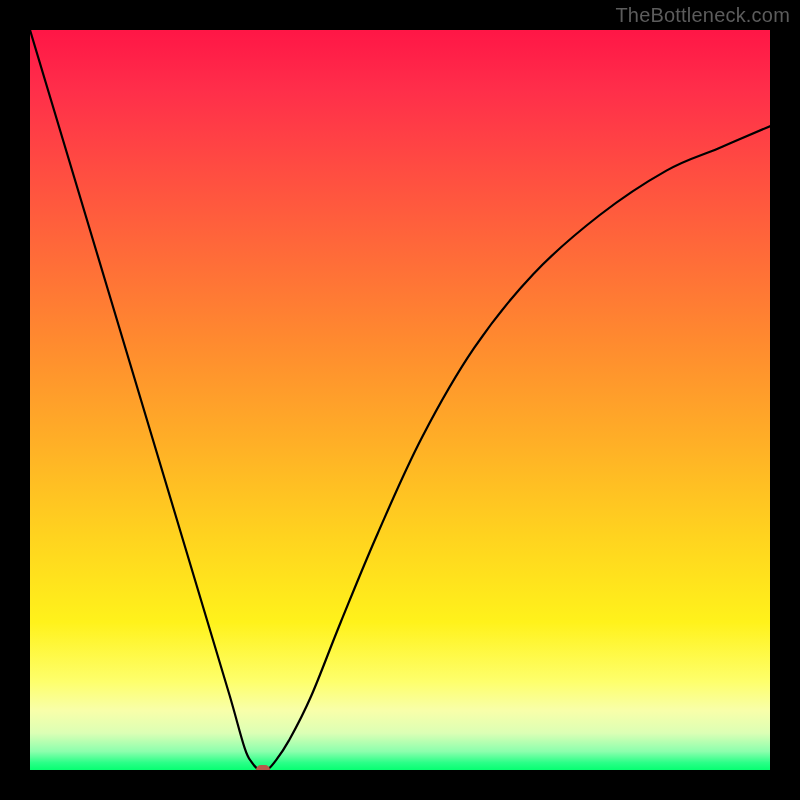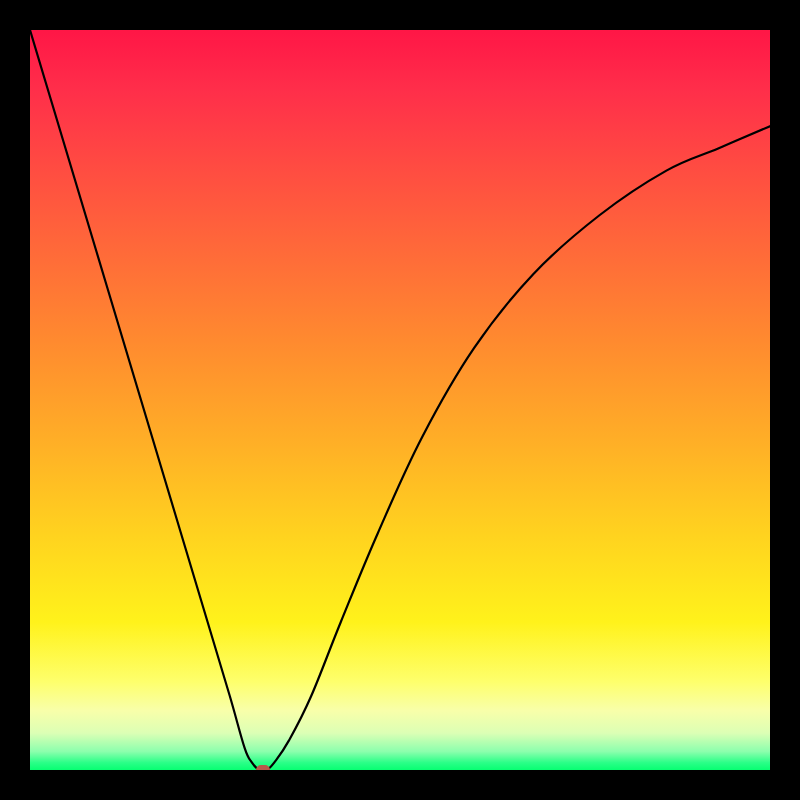--- a/index.html
+++ b/index.html
@@ -71,20 +71,21 @@
     border-radius: 5px;
     background: #b75a4a;
     transform: translate(-50%, -50%);
   }
 </style>
 </head>
 <body>
 
 <div class="frame">
 
+  <div class="watermark">TheBottleneck.com</div>
 
   <div class="plot-area">
 
     <div class="gradient"></div>
 
     <svg class="curve" viewBox="0 0 740 740" preserveAspectRatio="none">
       <path id="curve-path" fill="none" stroke="#000" stroke-width="2.2" stroke-linejoin="round" stroke-linecap="round" d="M 0 0 C 3.9959999999999996 13.32, 14.208 47.36, 22.2 74 C 30.192 100.64, 36.408 121.36, 44.4 148 C 52.391999999999996 174.64, 58.608 195.36, 66.6 222 C 74.592 248.64, 80.80799999999999 269.36, 88.8 296 C 96.792 322.64, 103.008 343.36, 111 370 C 118.992 396.64, 125.20799999999998 417.36, 133.2 444 C 141.19199999999998 470.64, 147.40800000000002 491.36, 155.4 518 C 163.392 544.64, 169.608 565.36, 177.6 592 C 185.59199999999998 618.64, 193.14000000000001 643.356, 199.8 666 C 206.46 688.644, 210.60399999999998 705.8119999999999, 214.6 717.8 C 218.596 729.788, 219.33599999999998 728.604, 222 732.6 C 224.66400000000002 736.596, 226.736 738.668, 229.4 740 C 232.06400000000002 741.332, 234.136 741.332, 236.8 740 C 239.46400000000003 738.668, 240.204 737.928, 244.20000000000002 732.6 C 248.19600000000003 727.272, 252.34 722.388, 259 710.4 C 265.65999999999997 698.4119999999999, 271.876 687.312, 281.2 666 C 290.524 644.688, 298.812 621.304, 310.8 592 C 322.788 562.696, 333.14799999999997 536.5, 347.79999999999995 503.2 C 362.45199999999994 469.9, 374.884 440.3, 392.20000000000005 407 C 409.5160000000001 373.7, 424.02 347.504, 444 318.20000000000005 C 463.98 288.8960000000001, 480.55600000000004 268.176, 503.20000000000005 244.2 C 525.844 220.224, 545.8240000000001 203.64800000000002, 569.8000000000001 185 C 593.7760000000001 166.35199999999998, 615.088 152.5879999999999, 636.4 140.5999999999999 C 657.712 128.6119999999999, 669.552 126.39199999999995, 688.2 118.39999999999998 C 706.8480000000001 110.408, 730.676 100.19600000000003, 740 96.20000000000005"></path>
     </svg>
 
     <div id="marker" class="marker" style="left: 233.1px; top: 740px;"></div>

